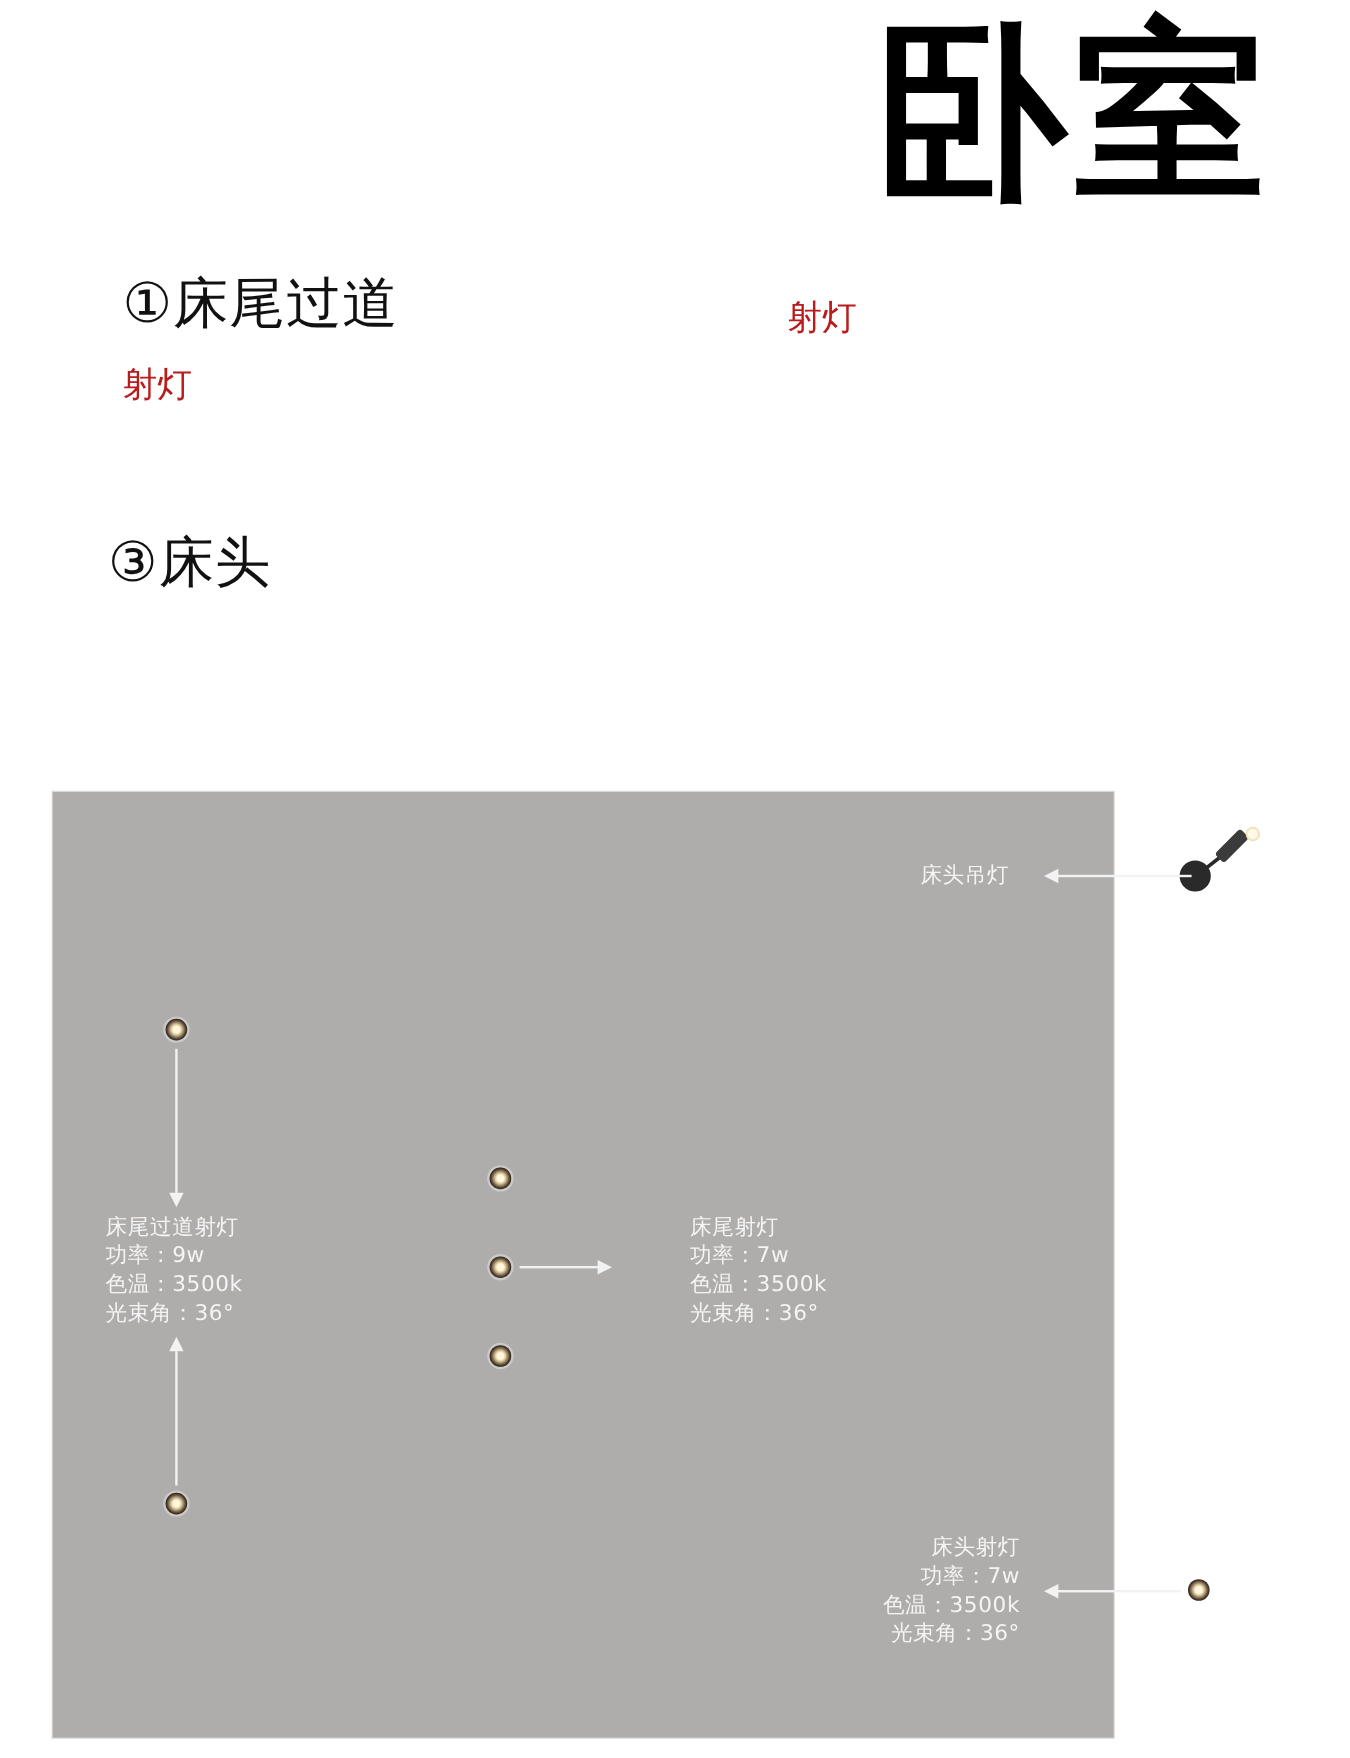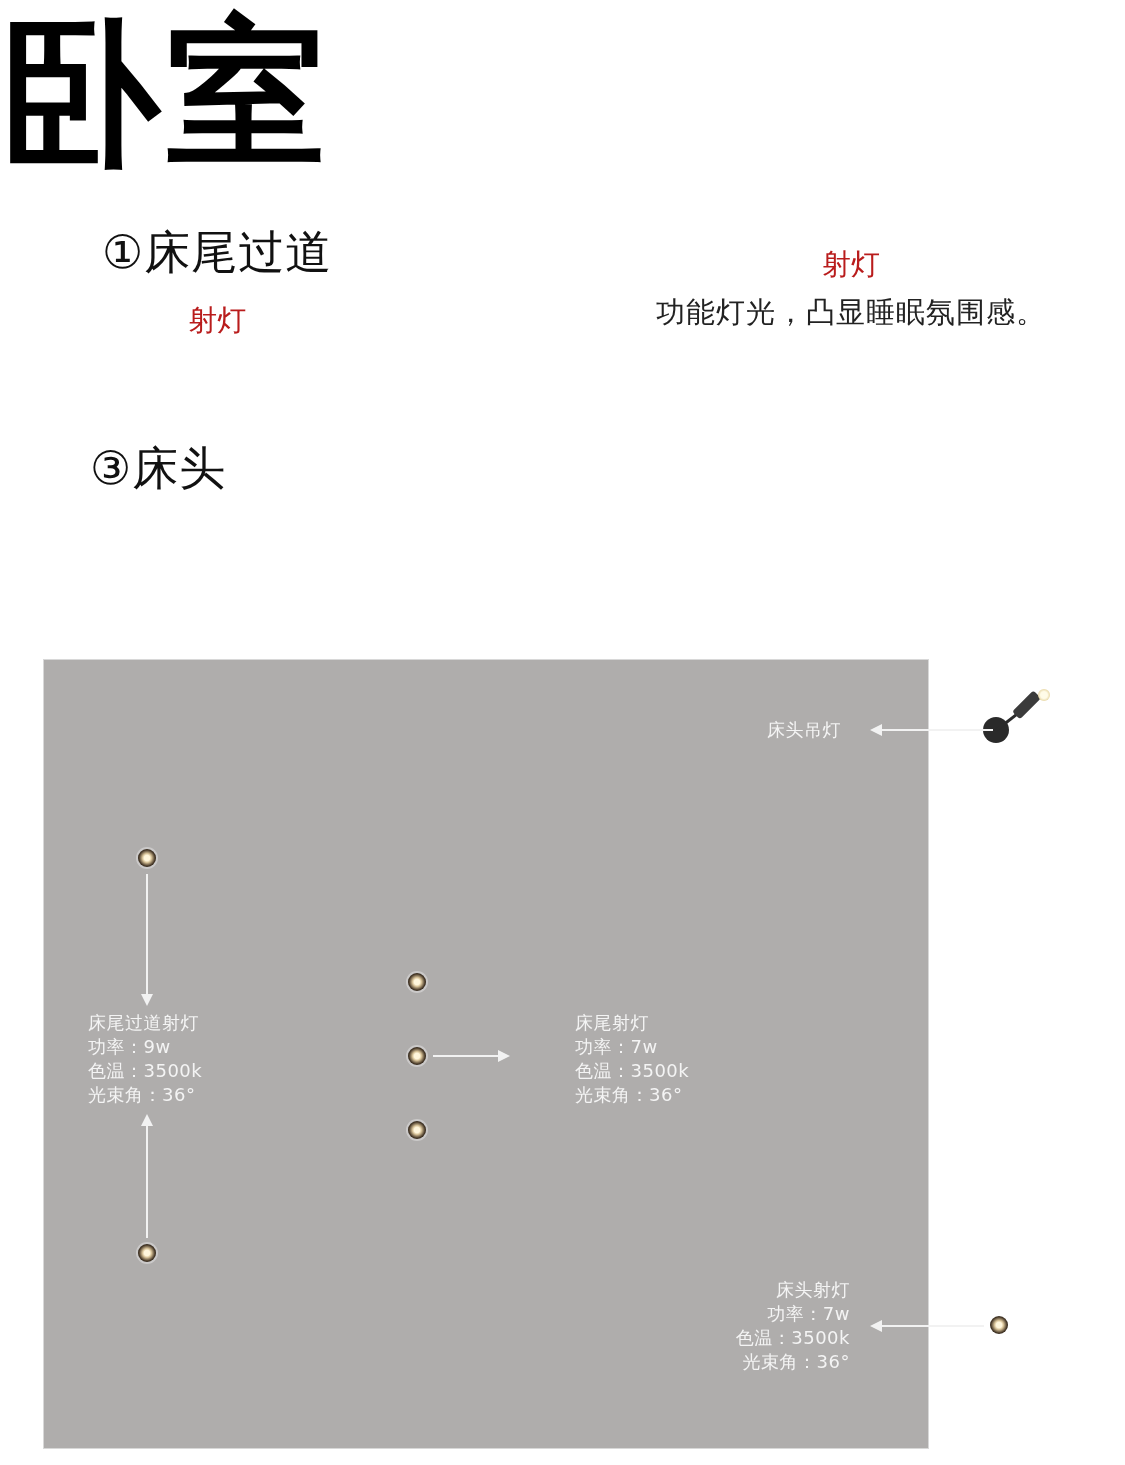--- a/index.html
+++ b/index.html
@@ -1,21 +1,21 @@
 <!DOCTYPE html>
 <html><head>
 <meta charset="utf-8">
 <style>
   html, body { margin:0; padding:0; background:#ffffff; }
   body { width:1125px; height:1465px; position:relative; overflow:hidden;
          font-family:"DejaVu Sans", "Liberation Sans", sans-serif; color:#111; }
-  .title { position:absolute; left:0; width:1061px; top:0; height:185px; text-align:left;
+  .title { position:absolute; left:0; width:1061px; top:0; height:185px; text-align:right;
            font-size:160px; font-weight:bold; line-height:185px; letter-spacing:6px; color:#000;
            font-family:"DejaVu Sans", sans-serif; }
-  .sec { position:absolute;text-align:center; }
+  .sec { position:absolute; }
   .sec h2 { margin:0; font-size:46px; font-weight:normal; line-height:56px; letter-spacing:1px; color:#111; }
   .sec .type { font-size:29px; line-height:40px; margin-top:20px; color:#b91c1c; }
   .sec .desc { font-size:29px; line-height:40px; margin-top:8px; color:#222; letter-spacing:1px; }
   .panel { position:absolute; left:44px; top:660px; width:884px; height:788px; background:#afadac;
            box-shadow:0 0 0 1px #d8d8d8; }
   .lamp { position:absolute; width:18px; height:18px; border-radius:50%;
           background:radial-gradient(circle at 50% 50%, #fff6dc 0 22%, #d9c49a 35%, #4a3b2a 62%, #1d1812 78%);
           box-shadow:0 0 0 2px rgba(255,255,255,0.35); transform:translate(-50%,-50%); }
   .label { position:absolute; color:#f4f4f4; font-size:18px; line-height:24px; letter-spacing:0.5px; white-space:nowrap; }
   .label.right { text-align:right; }
@@ -35,21 +35,20 @@
 
 <div class="title">卧室</div>
 
 <div class="sec" style="left:102px; top:224px;">
   <h2>①床尾过道</h2>
   <div class="type">射灯</div>
 </div>
 
 <div class="sec" style="left:656px; top:224px;">
   <div class="type">射灯</div>
-  <div class="desc">功能灯光，凸显睡眠氛围感。</div>
 </div>
 
 <div class="sec" style="left:90px; top:440px;">
   <h2>③床头</h2>
 </div>
 
 <div class="panel">
 
   <div class="pendant-base" style="left:939px; top:57px;"></div>
   <div class="pendant-rod" style="left:952px; top:69px; width:32px; transform:rotate(-38deg);"></div>

